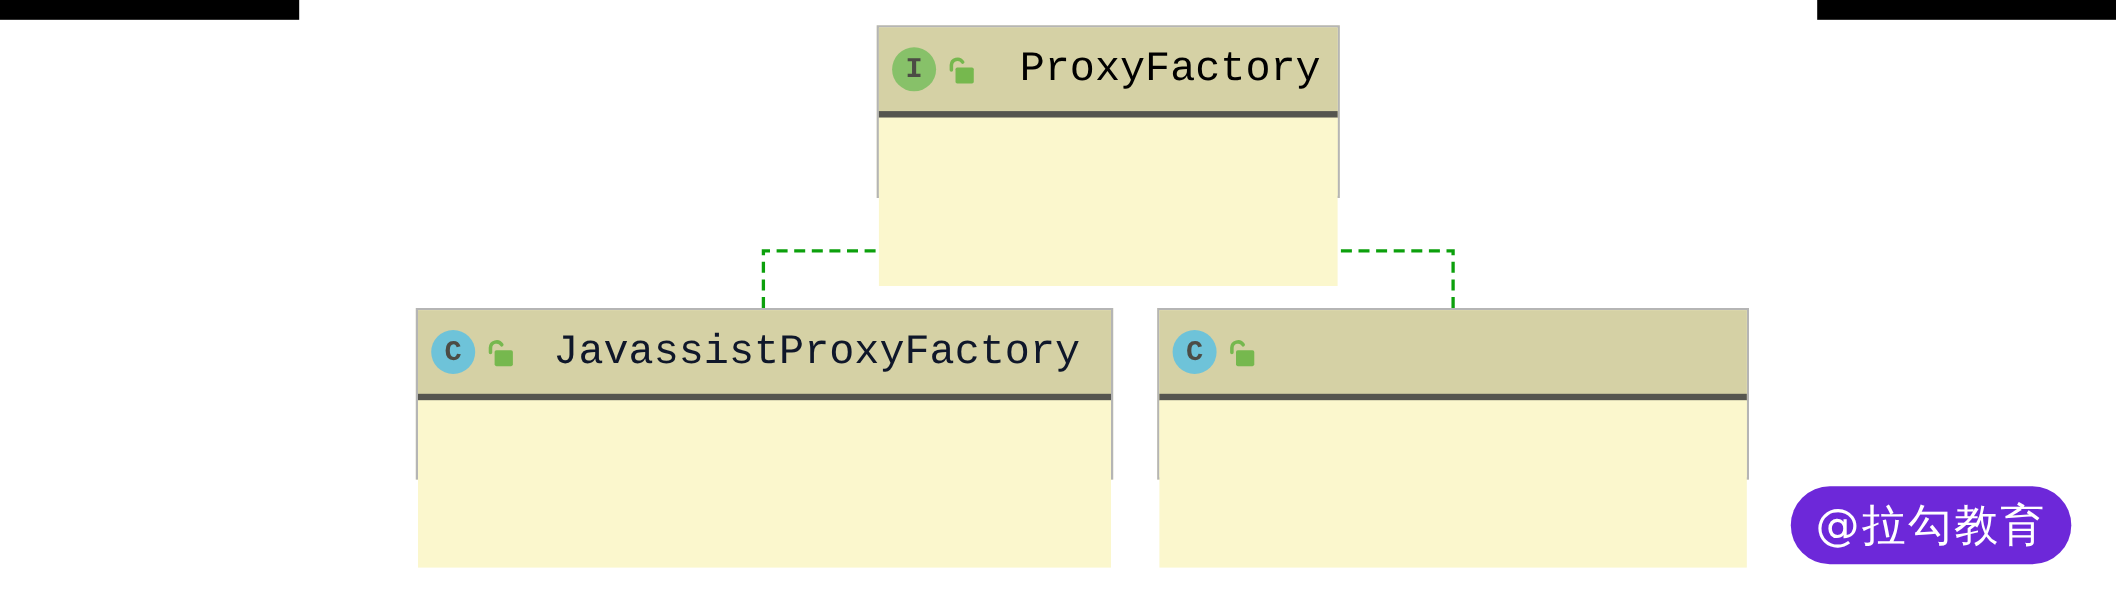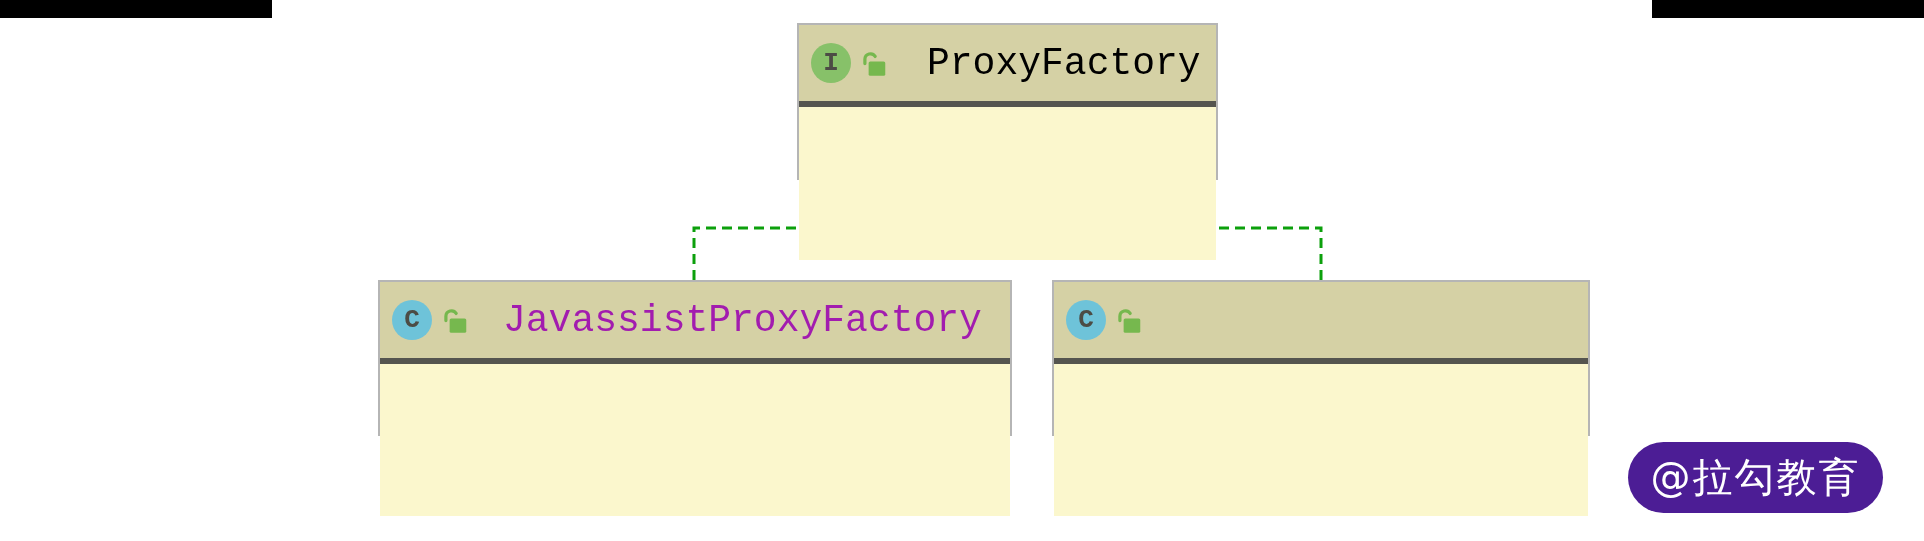--- a/index.html
+++ b/index.html
@@ -56,40 +56,40 @@
 
   .lock-icon { margin-left: 8px; flex: 0 0 auto; }
 
   .node-title {
     margin-left: 33px;
     font-size: 38px;
     letter-spacing: 0px;
     white-space: nowrap;
   }
   .title-interface { color: #000000; margin-left: 38px; }
-  .title-class     { color: #a21caf; }
+  .title-class     { color: #0f172a; }
 
   #node-proxyfactory      { left: 797px;  top: 23px;  width: 421px; height: 157px; }
   #node-javassist         { left: 378px;  top: 280px; width: 634px; height: 156px; }
   #node-cglib             { left: 1052px; top: 280px; width: 538px; height: 156px; }
 
   
   #edges-svg {
     position: absolute;
     left: 0; top: 0;
     width: 1924px; height: 541px;
     pointer-events: none;
   }
 
   
   #watermark {
     position: absolute;
     left: 1628px; top: 442px;
     width: 255px; height: 71px;
-    background: #4c1d95;
+    background: #6d28d9;
     border-radius: 36px;
     display: flex;
     align-items: center;
     justify-content: center;
     font-family: "DejaVu Sans", "Liberation Sans", sans-serif;
     font-size: 40px;
     color: #ffffff;
     letter-spacing: 2px;
   }
 </style>

